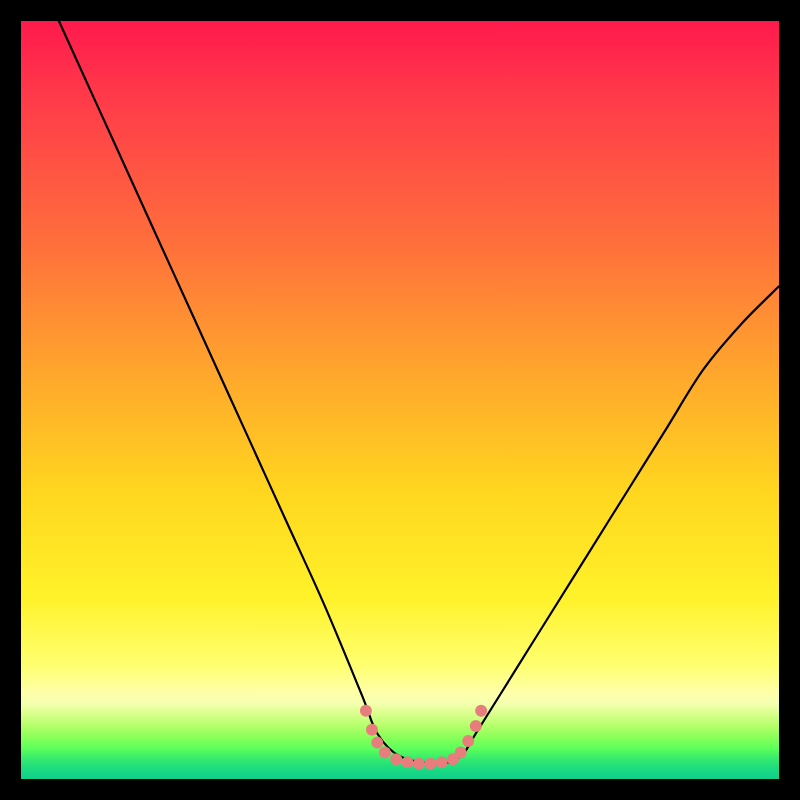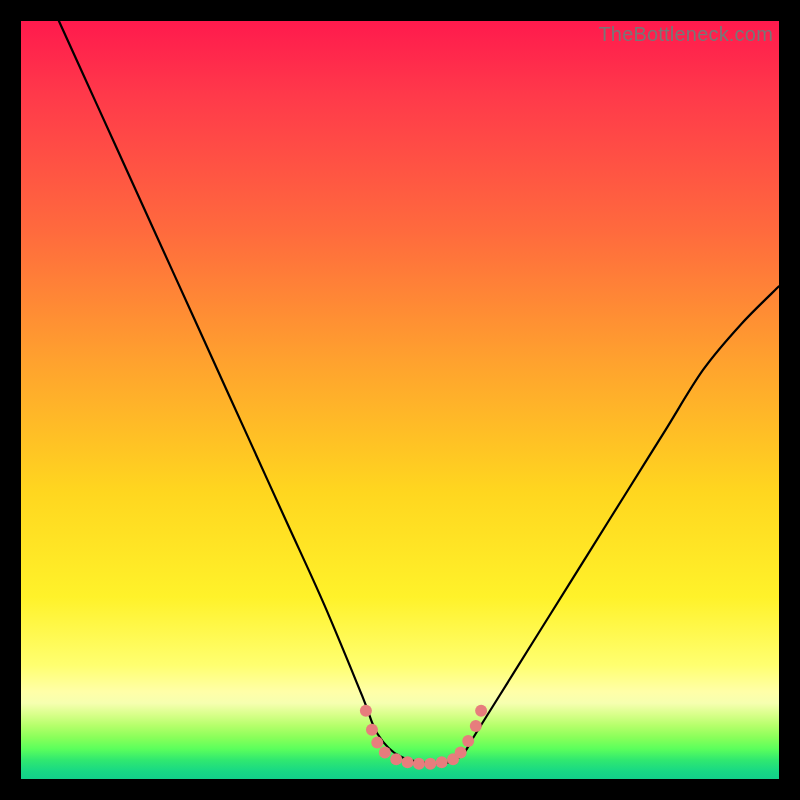--- a/index.html
+++ b/index.html
@@ -60,21 +60,20 @@
     width: 758px;
     height: 758px;
     overflow: visible;
   }
 </style>
 </head>
 <body>
 
 <div class="chart-container">
   <div class="plot-area">
-    <div class="watermark">TheBottleneck.com</div>
     <svg class="curve-layer" viewBox="0 0 758 758" preserveAspectRatio="none">
       <path id="bottleneck-path" fill="none" stroke="#000" stroke-width="2.2" stroke-linecap="round" d="M 37.90 0.00 C 44.22 13.90, 63.17 55.59, 75.80 83.38 C 88.43 111.17, 101.07 138.97, 113.70 166.76 C 126.33 194.55, 138.97 222.35, 151.60 250.14 C 164.23 277.93, 176.87 305.73, 189.50 333.52 C 202.13 361.31, 214.77 389.11, 227.40 416.90 C 240.03 444.69, 252.67 472.49, 265.30 500.28 C 277.93 528.07, 290.57 554.60, 303.20 583.66 C 315.83 612.72, 332.26 653.14, 341.10 674.62 C 349.94 696.10, 349.94 702.41, 356.26 712.52 C 362.58 722.63, 368.89 730.21, 379.00 735.26 C 389.11 740.31, 406.79 742.84, 416.90 742.84 C 427.01 742.84, 433.32 740.31, 439.64 735.26 C 445.96 730.21, 445.96 726.42, 454.80 712.52 C 463.64 698.62, 480.07 672.09, 492.70 651.88 C 505.33 631.67, 517.97 611.45, 530.60 591.24 C 543.23 571.03, 555.87 550.81, 568.50 530.60 C 581.13 510.39, 593.77 490.17, 606.40 469.96 C 619.03 449.75, 631.67 429.53, 644.30 409.32 C 656.93 389.11, 669.57 366.37, 682.20 348.68 C 694.83 330.99, 707.47 317.10, 720.10 303.20 C 732.73 289.30, 751.68 271.62, 758.00 265.30"></path>
       <g id="marker-group">
           <circle cx="344.89" cy="689.78" r="6" fill="#e77d7d"></circle>
           <circle cx="350.95" cy="708.73" r="6" fill="#e77d7d"></circle>
           <circle cx="356.26" cy="721.62" r="6" fill="#e77d7d"></circle>
           <circle cx="363.84" cy="731.47" r="6" fill="#e77d7d"></circle>
           <circle cx="375.21" cy="738.29" r="6" fill="#e77d7d"></circle>
           <circle cx="386.58" cy="741.32" r="6" fill="#e77d7d"></circle>
           <circle cx="397.95" cy="742.84" r="6" fill="#e77d7d"></circle>

